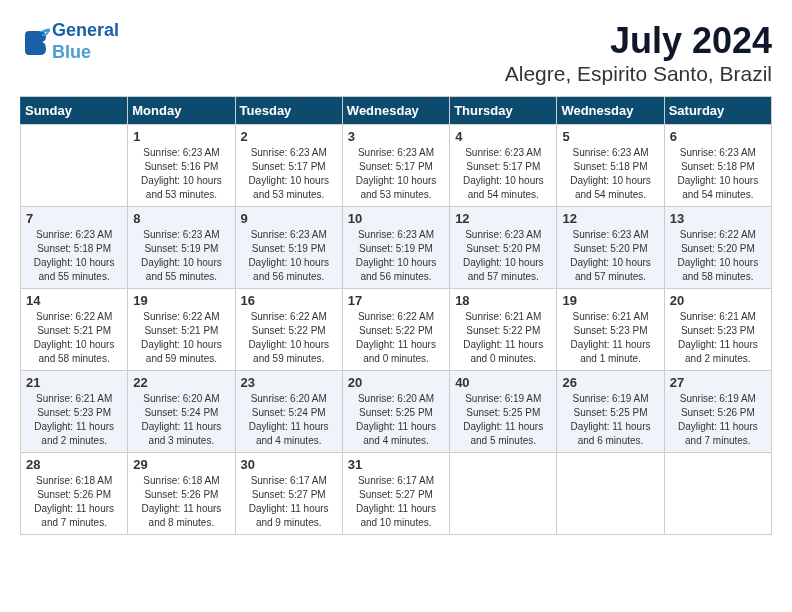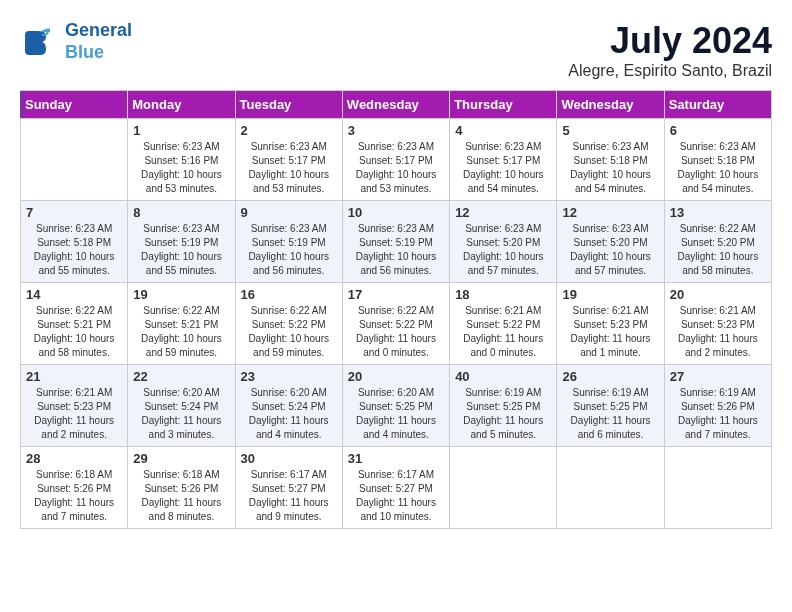--- a/index.html
+++ b/index.html
@@ -18,49 +18,48 @@
     }
     .logo {
       display: flex;
       align-items: center;
     }
     .logo-text {
       font-size: 18px;
       font-weight: bold;
       color: #333;
       line-height: 1.2;
-      margin-left: 13px;
     }
     .logo-text span {
       color: #1a5fa8;
     }
     .logo-icon {
       width: 30px;
       height: 30px;
       margin-right: 2px;
     }
     .title-block {
       text-align: right;
     }
     .month-title {
       font-size: 36px;
       font-weight: bold;
       color: #0f172a;
     }
     .location-title {
-      font-size: 16px;
+      font-size: 21px;
       color: #333;
     }
     table {
       width: 100%;
       border-collapse: collapse;
       table-layout: fixed;
     }
     th {
-      background-color: #a21caf;
+      background-color: #0c4a6e;
       color: #fff;
       font-size: 13px;
       font-weight: bold;
       padding: 6px 4px;
       text-align: left;
       border: 1px solid #ccc;
     }
     td {
       vertical-align: top;
       border: 1px solid #ccc;

